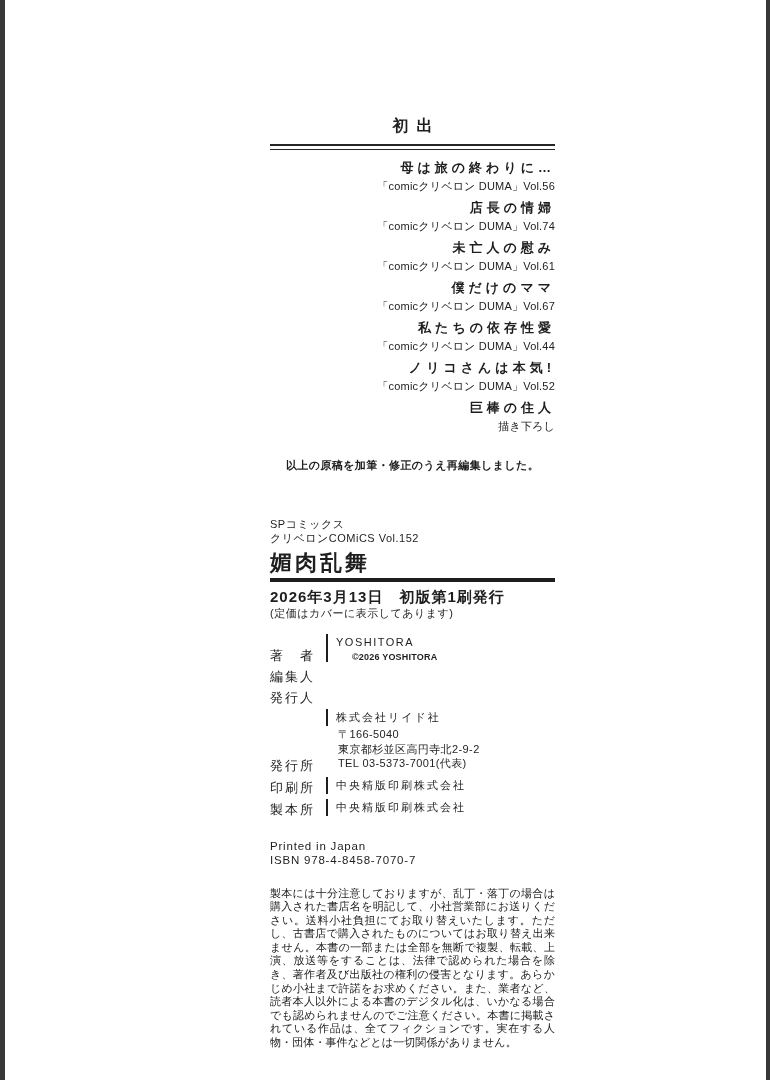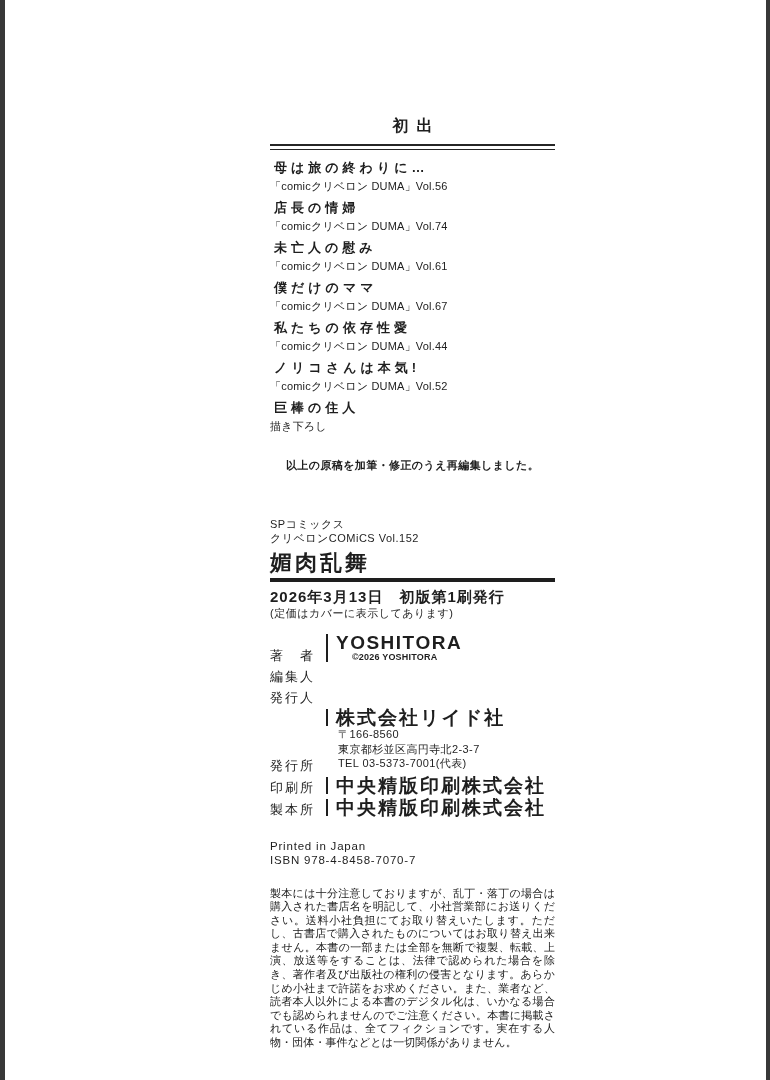--- a/index.html
+++ b/index.html
@@ -24,21 +24,21 @@
     font-size: 16px; font-weight: bold;
     letter-spacing: 8px; padding-left: 8px;
     line-height: 1;
   }
   .double-rule {
     margin-top: 10px; height: 3px;
     border-top: 2px solid #262626;
     border-bottom: 1px solid #262626;
   }
   .entries { margin-top: 11px; }
-  .entry { text-align: left; }
+  .entry { text-align: right; }
   .entry-title {
     font-size: 13px; font-weight: bold;
     letter-spacing: 4px; padding-left: 4px;
     line-height: 1; margin-bottom: 7px;
   }
   .entry-source {
     font-size: 11px; letter-spacing: 0.2px;
     line-height: 1; margin-bottom: 9px; color: #222;
   }
   .sh-note {
@@ -63,21 +63,21 @@
   .credits { margin-top: 15px; }
   .credit-row { display: flex; align-items: flex-end; margin-bottom: 5px; }
   .credit-label {
     width: 43px; flex: 0 0 43px; margin-right: 13px;
     font-size: 13px; line-height: 1; padding-top: 3px;
     text-align: justify; text-align-last: justify;
   }
   .credit-body { flex: 1; }
   .credit-bordered { border-left: 2px solid #1e1e1e; padding-left: 8px; }
   .credit-name {
-    font-size: 19px; font-weight: bold;
+    font-size: 11px; font-weight: normal;
     letter-spacing: 2px; line-height: 17px;
   }
   .credit-name-lat { letter-spacing: 1.5px; }
   .credit-copyright { font-size: 9px; font-weight: bold; letter-spacing: 0.2px; line-height: 10px; margin-top: 1px; margin-left: 16px; }
   .credit-address {
     padding-left: 12px; margin-top: 2px;
     font-size: 11px; line-height: 13.5px; letter-spacing: 0.4px;
   }
   .credit-address > div { margin-bottom: 1px; }
 
@@ -162,22 +162,22 @@
         <span class="credit-label">発行人</span>
       </div>
 
       <div class="credit-row">
         <span class="credit-label">発行所</span>
         <div class="credit-body">
           <div class="credit-bordered">
             <div class="credit-name">株式会社リイド社</div>
           </div>
           <div class="credit-address">
-            <div>〒166-8560</div>
-            <div>東京都杉並区高円寺北2-3-7</div>
+            <div>〒166-5040</div>
+            <div>東京都杉並区高円寺北2-9-2</div>
             <div>TEL 03-5373-7001(代表)</div>
           </div>
         </div>
       </div>
 
       <div class="credit-row">
         <span class="credit-label">印刷所</span>
         <div class="credit-body">
           <div class="credit-bordered">
             <div class="credit-name">中央精版印刷株式会社</div>

